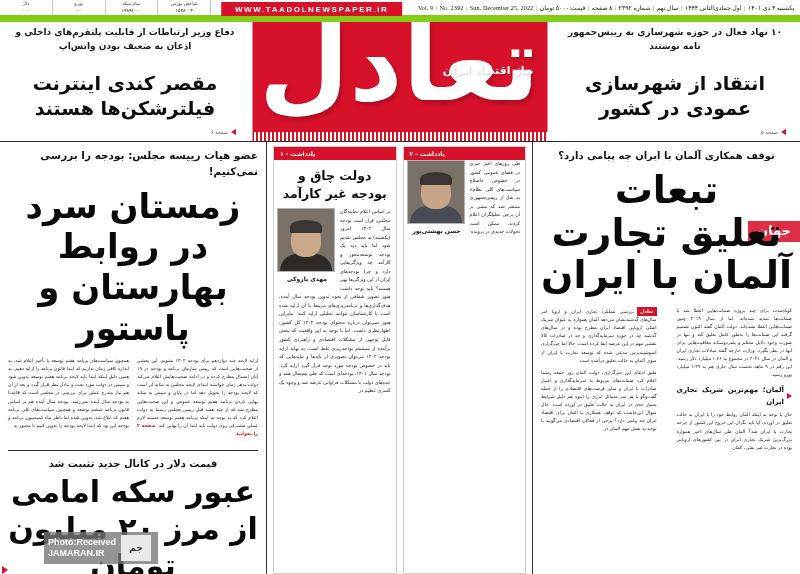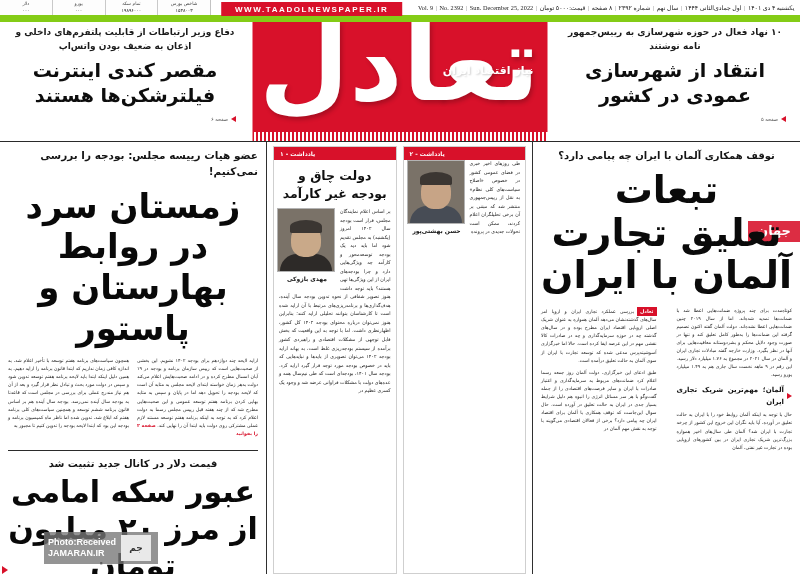--- a/index.html
+++ b/index.html
@@ -85,21 +85,21 @@
     position:absolute;top:4px;width:250px;
     text-align:center;padding:0 14px;box-sizing:border-box;
   }
   .flank.left{left:0;}
   .flank.right{right:0;}
   .kicker{
     font-size:9px;line-height:1.55;font-weight:bold;color:#1b1b1b;
     letter-spacing:-.1px;
   }
   .flank-head{
-    margin-top:4px;font-size:19px;line-height:1.32;font-weight:bold;
+    margin-top:17px;font-size:19px;line-height:1.32;font-weight:bold;
     color:#0d0d0d;letter-spacing:-.4px;
   }
   .pageref{
     display:flex;align-items:center;gap:3px;
     font-size:5px;color:#555;margin-top:8px;
   }
   .pageref.l{justify-content:flex-start;padding-right:0;}
   .pageref.r{justify-content:flex-start;}
   .tri{
     width:0;height:0;border-top:3.2px solid transparent;

